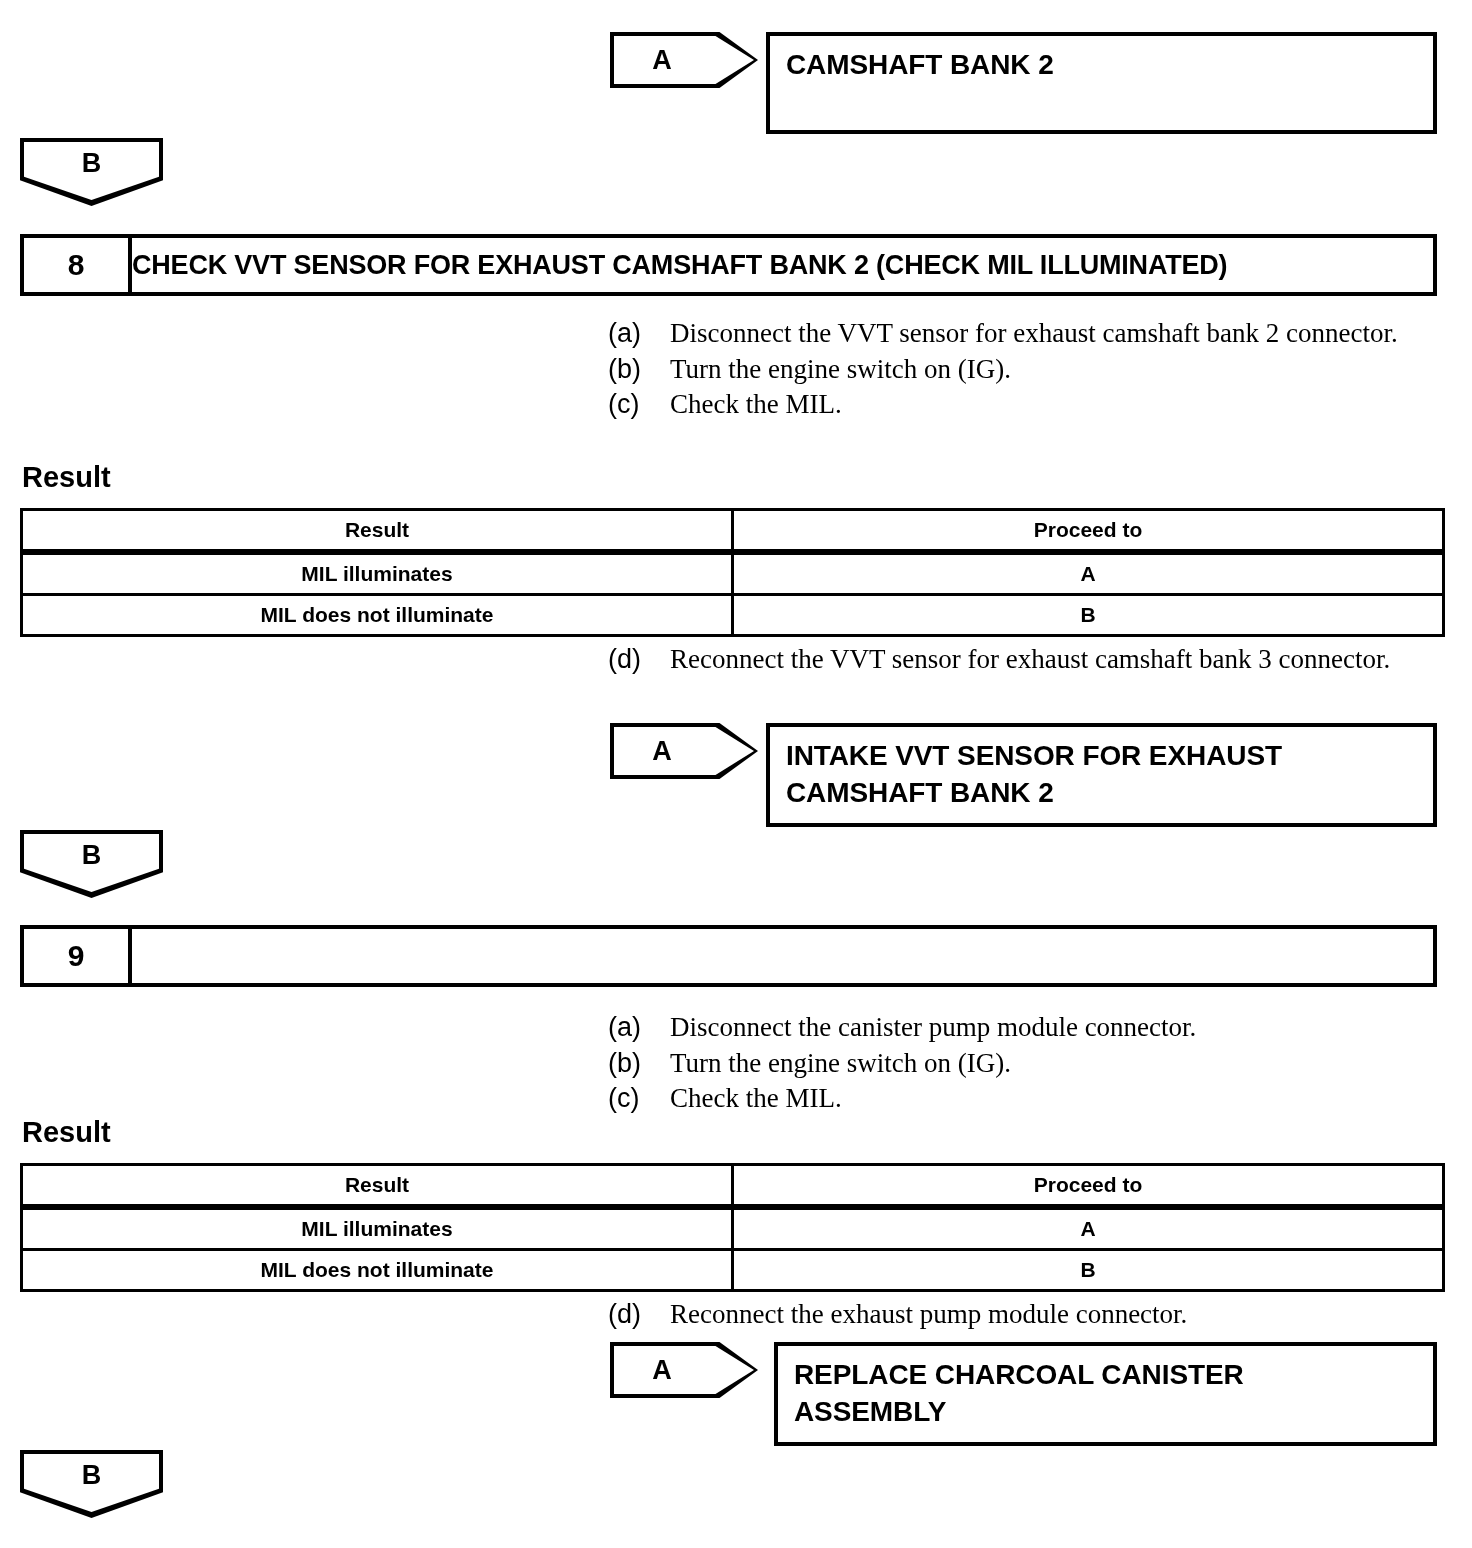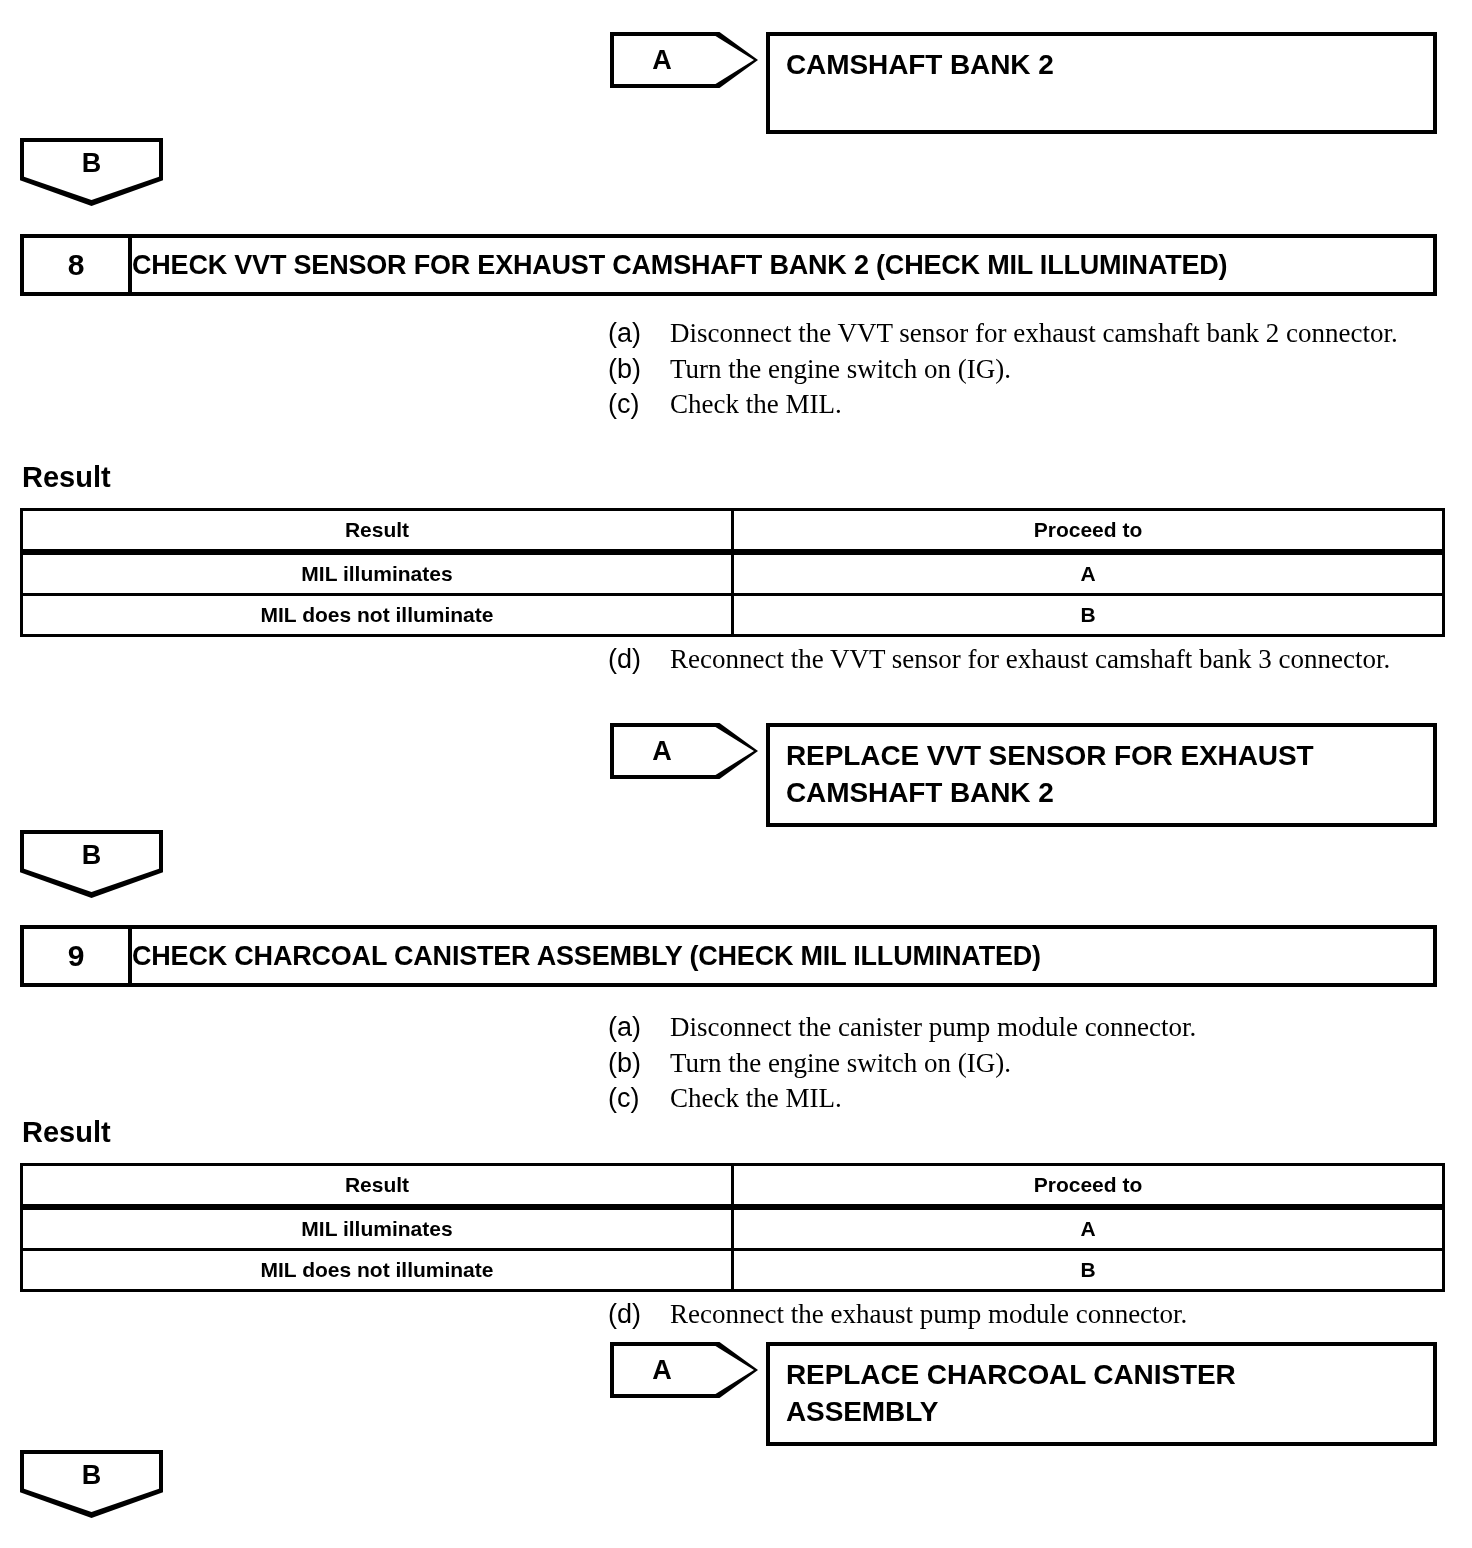--- a/index.html
+++ b/index.html
@@ -256,32 +256,31 @@
       <span class="instr-marker">(d)</span>
       <span class="instr-text">Reconnect the VVT sensor for exhaust camshaft bank 3 connector.</span>
     </div>
   </div>
 
   <div class="replace-row" style="left:610px; top:723px; width:827px;">
     <div class="conn-a">
       <span class="conn-a-label">A</span>
     </div>
     <div class="replace-box" style="width:672px; min-height:102px; margin-left:8px;">
-      <div>REPLACE VVT SENSOR FOR EXHAUST</div>
+      <div>INTAKE VVT SENSOR FOR EXHAUST</div>
       <div>CAMSHAFT BANK 2</div>
     </div>
   </div>
 
   <div class="conn-b" style="left:20px; top:830px;">
     <span class="conn-b-label">B</span>
   </div>
 
   <div class="step-header" style="left:20px; top:925px; width:1417px;">
     <div class="step-num">9</div>
-    <div class="step-title">CHECK CHARCOAL CANISTER ASSEMBLY (CHECK MIL ILLUMINATED)</div>
   </div>
 
   <div class="instructions" style="left:608px; top:1010px; width:840px;">
     <div class="instr-row">
       <span class="instr-marker">(a)</span>
       <span class="instr-text">Disconnect the canister pump module connector.</span>
     </div>
     <div class="instr-row">
       <span class="instr-marker">(b)</span>
       <span class="instr-text">Turn the engine switch on (IG).</span>
@@ -325,21 +324,21 @@
     <div class="instr-row">
       <span class="instr-marker">(d)</span>
       <span class="instr-text">Reconnect the exhaust pump module connector.</span>
     </div>
   </div>
 
   <div class="replace-row" style="left:610px; top:1342px; width:827px;">
     <div class="conn-a">
       <span class="conn-a-label">A</span>
     </div>
-    <div class="replace-box" style="width:672px; min-height:102px; margin-left:8px;">
+    <div class="replace-box" style="width:672px; min-height:102px; margin-left:16px;">
       <div>REPLACE CHARCOAL CANISTER</div>
       <div>ASSEMBLY</div>
     </div>
   </div>
 
   <div class="conn-b" style="left:20px; top:1450px;">
     <span class="conn-b-label">B</span>
   </div>
 
 </div>

